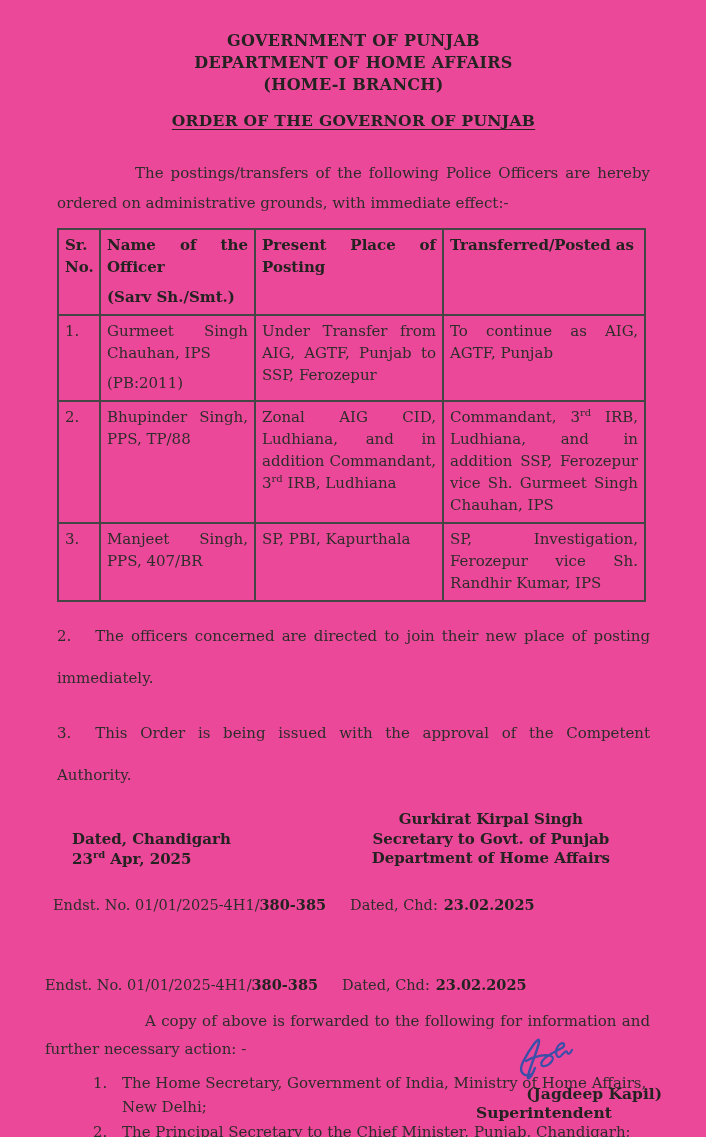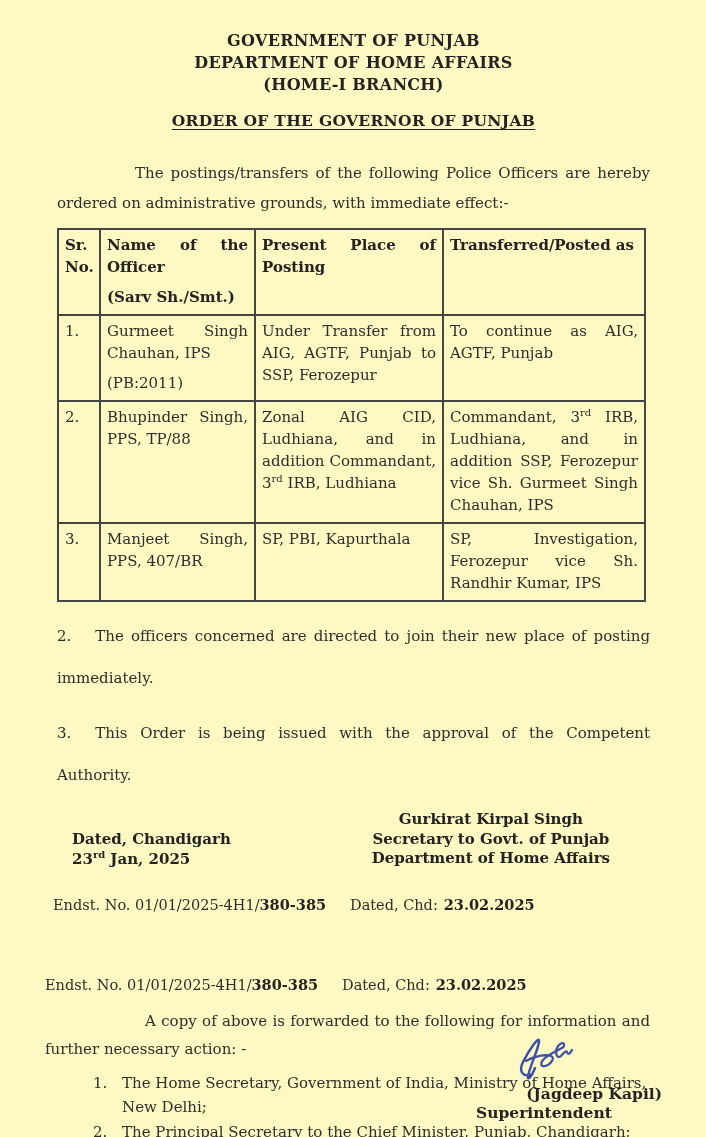--- a/index.html
+++ b/index.html
@@ -1,20 +1,20 @@
 <!DOCTYPE html>
 <html><head>
 <meta charset="utf-8">
 <style>
   * { margin:0; padding:0; box-sizing:border-box; }
   html,body { background:#ffffff; }
   .page {
     position:relative;
     width:706px; height:1137px;
-    background:#fef9c3;
+    background:#ec4899;
     font-family:"DejaVu Serif", serif;
     color:#2e2d2b;
     overflow:hidden;
   }
   .content { padding:30px 56px 0 57px; }
 
   
   .hdr { text-align:center; font-weight:bold; font-size:16px; line-height:22px; color:#242322; letter-spacing:0.3px; }
   .order-title { text-align:center; font-weight:bold; font-size:15.5px; margin-top:15px; letter-spacing:0.3px; color:#242322; }
   .order-title span { text-decoration:underline; text-underline-offset:3px; }
@@ -123,21 +123,21 @@
     </tbody>
       </table>
 
     <p class="numpara"><span class="pnum">2.</span><span>The officers concerned are directed to join their new place of posting immediately.</span></p>
 
     <p class="numpara"><span class="pnum">3.</span><span>This Order is being issued with the approval of the Competent Authority.</span></p>
 
     <div class="sig-row">
       <div class="dated-block">
         <div>Dated, Chandigarh</div>
-        <div><span>23</span><sup>rd</sup><span> Jan, 2025</span></div>
+        <div><span>23</span><sup>rd</sup><span> Apr, 2025</span></div>
       </div>
       <div class="signatory">
         <div>Gurkirat Kirpal Singh</div>
         <div>Secretary to Govt. of Punjab</div>
         <div>Department of Home Affairs</div>
       </div>
     </div>
 
     <div class="endst endst-1">
       <span><span>Endst. No. 01/01/2025-4H1/</span><b>380-385</b></span>

